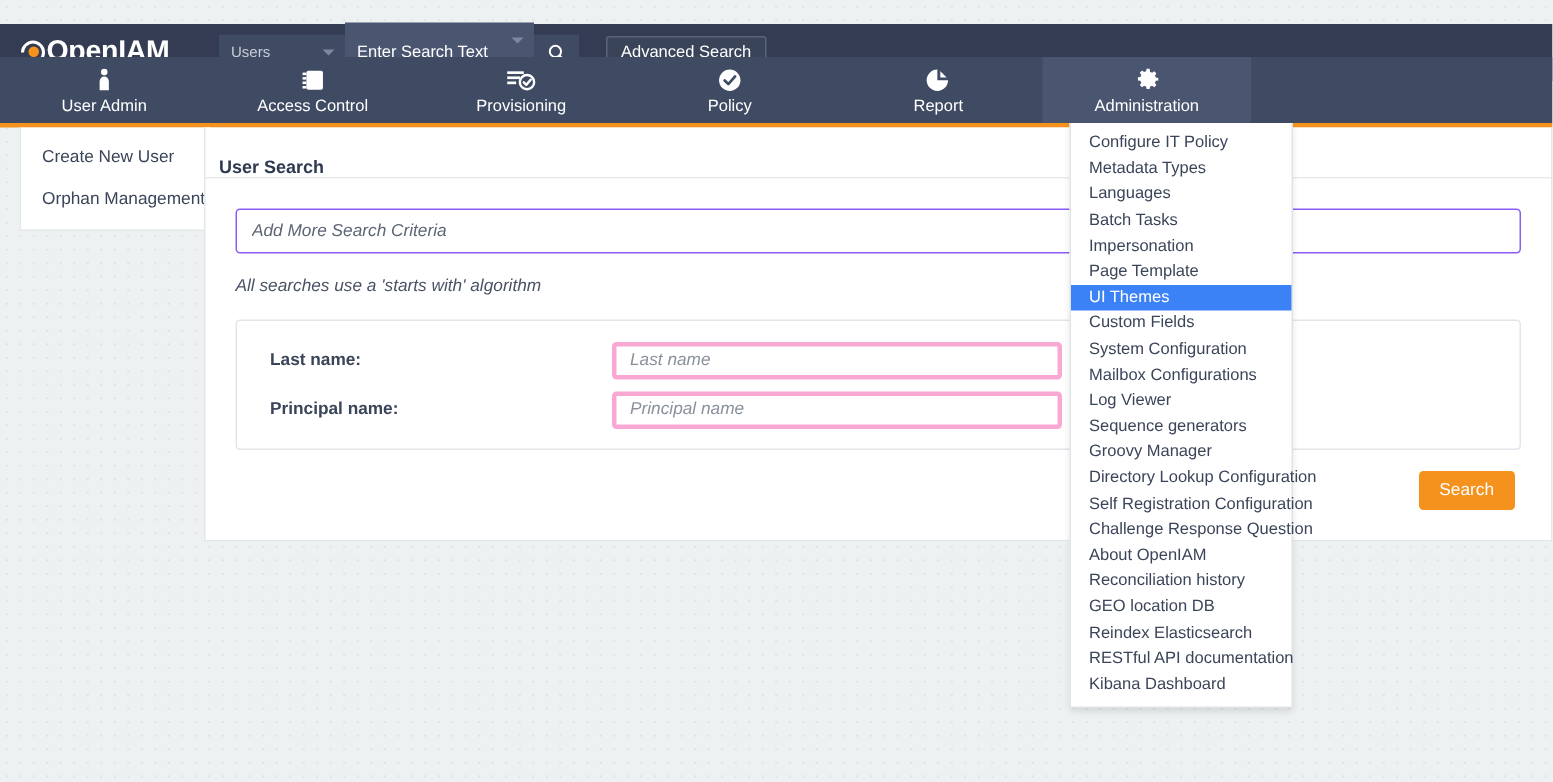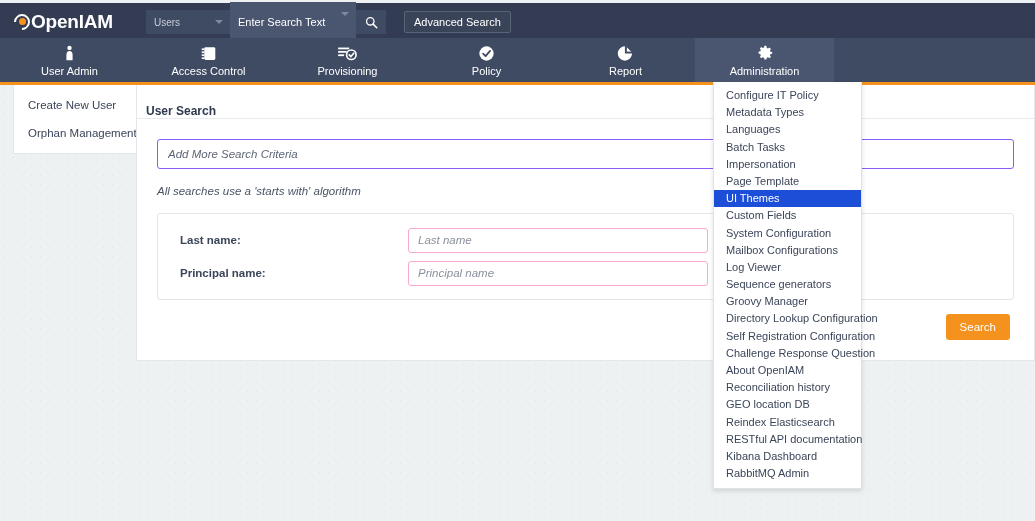--- a/index.html
+++ b/index.html
@@ -16,21 +16,21 @@
     background-image: radial-gradient(circle, #dbe2e6 0.6px, transparent 0.7px);
     background-size: 9px 9px;
     position: relative;
     font-size: 12px;
     color: #3b4559;
   }
 
   
   .topbar {
     position: absolute;
-    top: 3px; left: 0;
+    top: 16px; left: 0;
     width: 1035px;
     height: 38px;
     background: #333c53;
     display: flex;
     align-items: center;
   }
 
   .logo {
     margin-left: 14px;
     width: 112px;
@@ -269,21 +269,21 @@
   .field-row:last-child { margin-bottom: 0; }
   .field-label {
     width: 228px;
     font-size: 11.5px;
     font-weight: bold;
     color: #3b4559;
   }
   .field-input {
     width: 300px;
     height: 25px;
-    border: 1px solid #f9a8d4;
+    border: 3px solid #f9a8d4;
     border-radius: 3px;
     padding-left: 9px;
     display: flex;
     align-items: center;
   }
   .field-input input {
     border: none;
     outline: none;
     width: 100%;
     font-size: 11.5px;
@@ -336,21 +336,21 @@
   .menu-item {
     height: 17.2px;
     line-height: 17.2px;
     padding: 0 6px 0 12px;
     font-size: 11px;
     color: #3b4559;
     cursor: pointer;
     white-space: nowrap;
   }
   .menu-item.active {
-    background: #1d4ed8;
+    background: #3b82f6;
     color: #ffffff;
   }
 </style>
 </head>
 <body>
 
 <div class="topbar">
 
   <div class="logo">
     <span class="logo-mark">
@@ -521,14 +521,13 @@
   <div class="menu-item">Groovy Manager</div>
   <div class="menu-item">Directory Lookup Configuration</div>
   <div class="menu-item">Self Registration Configuration</div>
   <div class="menu-item">Challenge Response Question</div>
   <div class="menu-item">About OpenIAM</div>
   <div class="menu-item">Reconciliation history</div>
   <div class="menu-item">GEO location DB</div>
   <div class="menu-item">Reindex Elasticsearch</div>
   <div class="menu-item">RESTful API documentation</div>
   <div class="menu-item">Kibana Dashboard</div>
-  <div class="menu-item">RabbitMQ Admin</div>
 </div>
 
 </body></html>

